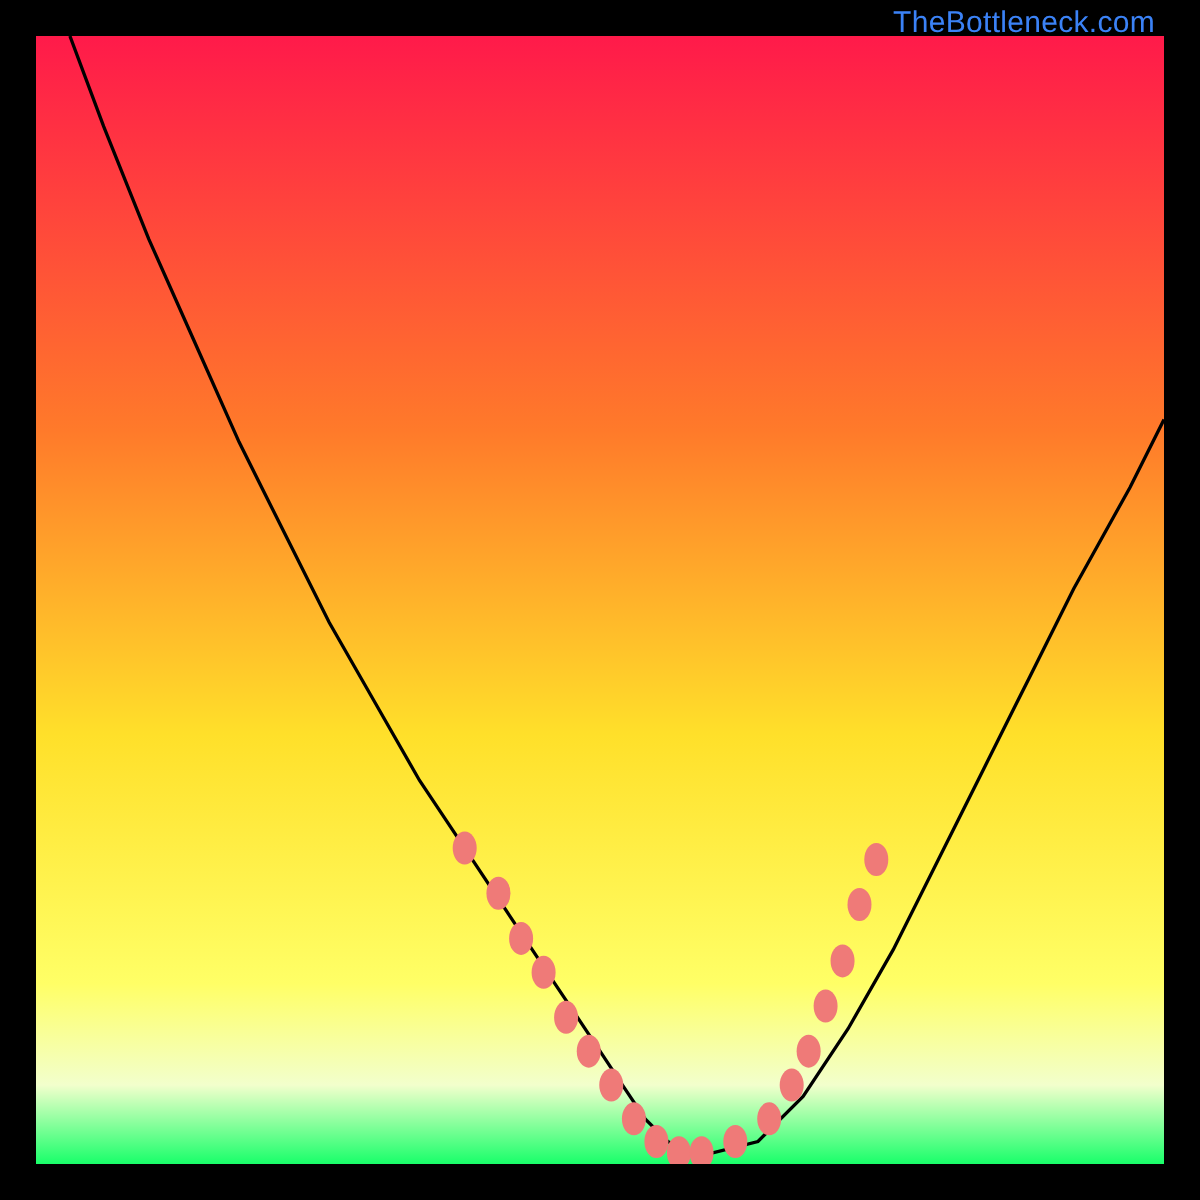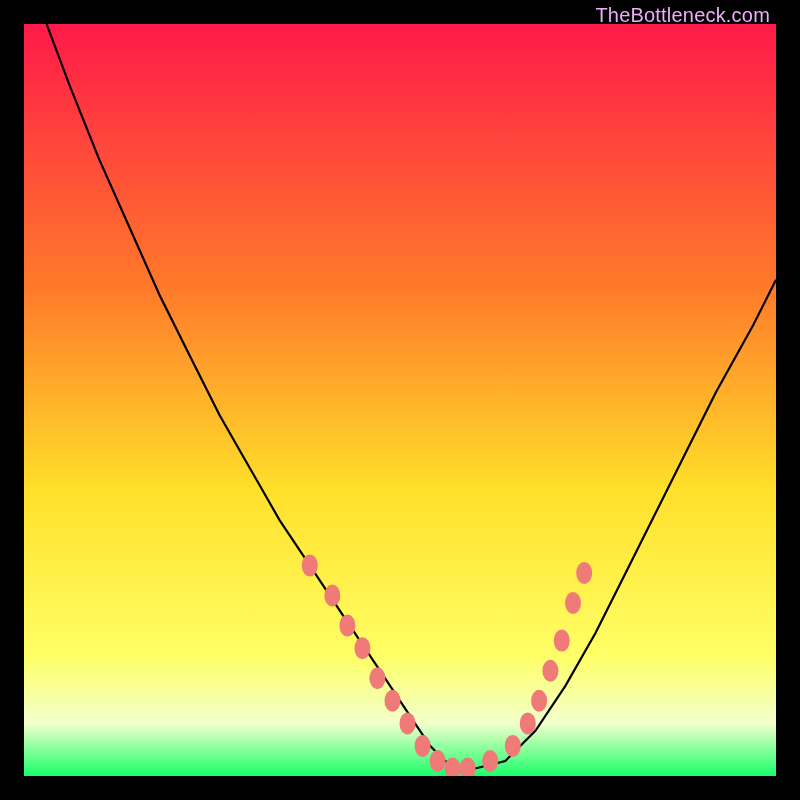--- a/index.html
+++ b/index.html
@@ -23,21 +23,21 @@
     position: absolute;
     left: 0;
     top: 0;
     width: 752px;
     height: 752px;
   }
   .watermark {
     position: absolute;
     top: 4px;
     right: 30px;
-    color: #f0abfc;
+    color: #3b82f6;
     font-size: 20px;
     font-family: Arial, sans-serif;
     letter-spacing: 0.2px;
   }
   svg { display: block; }
 </style>
 </head>
 <body>
 
 <div class="frame">

